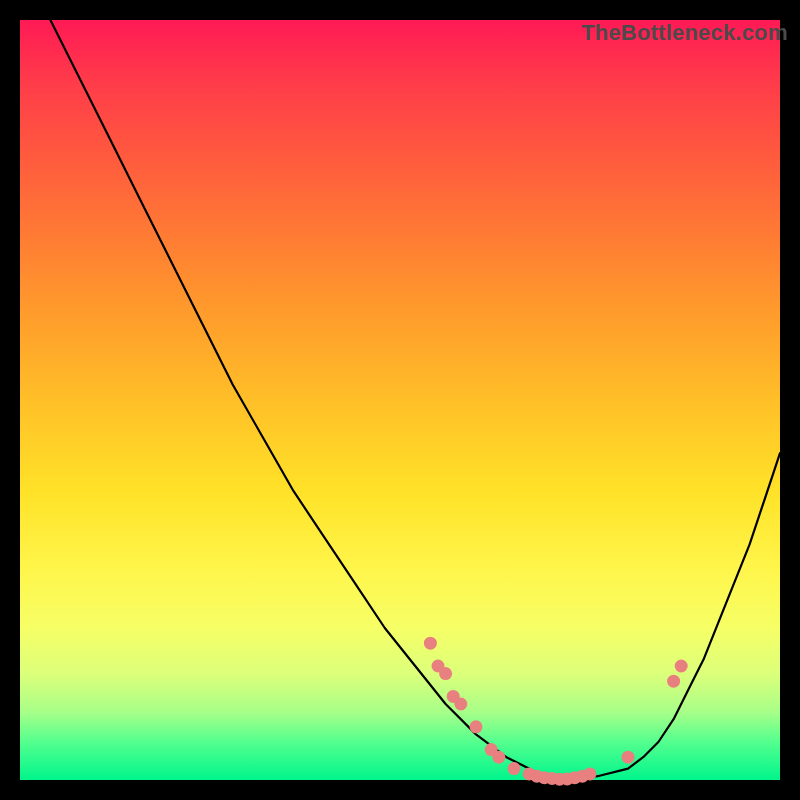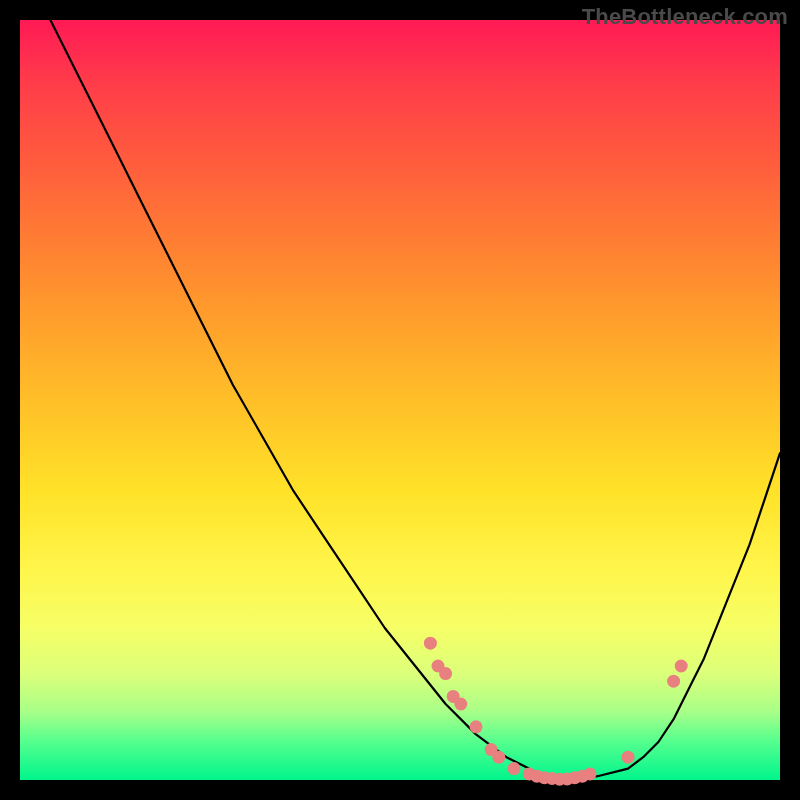--- a/index.html
+++ b/index.html
@@ -27,21 +27,21 @@
       #ffe228 62%,
       #fff54a 72%,
       #f6ff66 80%,
       #dcff7a 86%,
       #a8ff88 91%,
       #54ff8e 95%,
       #00f58c 100%);
   }
   .watermark {
     position: absolute;
-    top: 4px;
+    top: 20px;
     right: 12px;
     color: #4a4a4a;
     font-weight: 700;
     font-size: 22px;
     letter-spacing: 0.2px;
     user-select: none;
     margin-left: 27px;
   }
   svg.plot {
     position: absolute;

